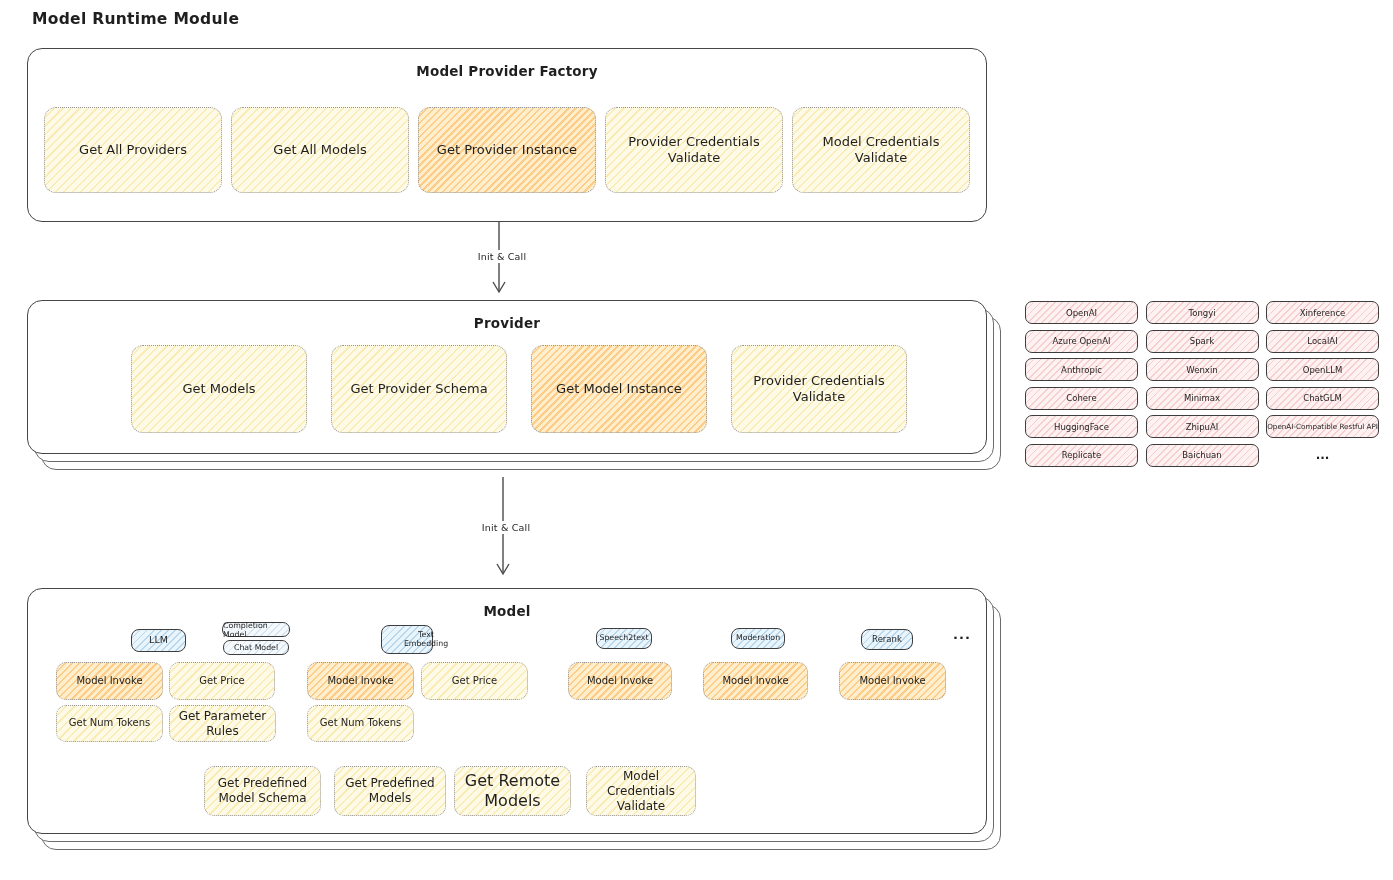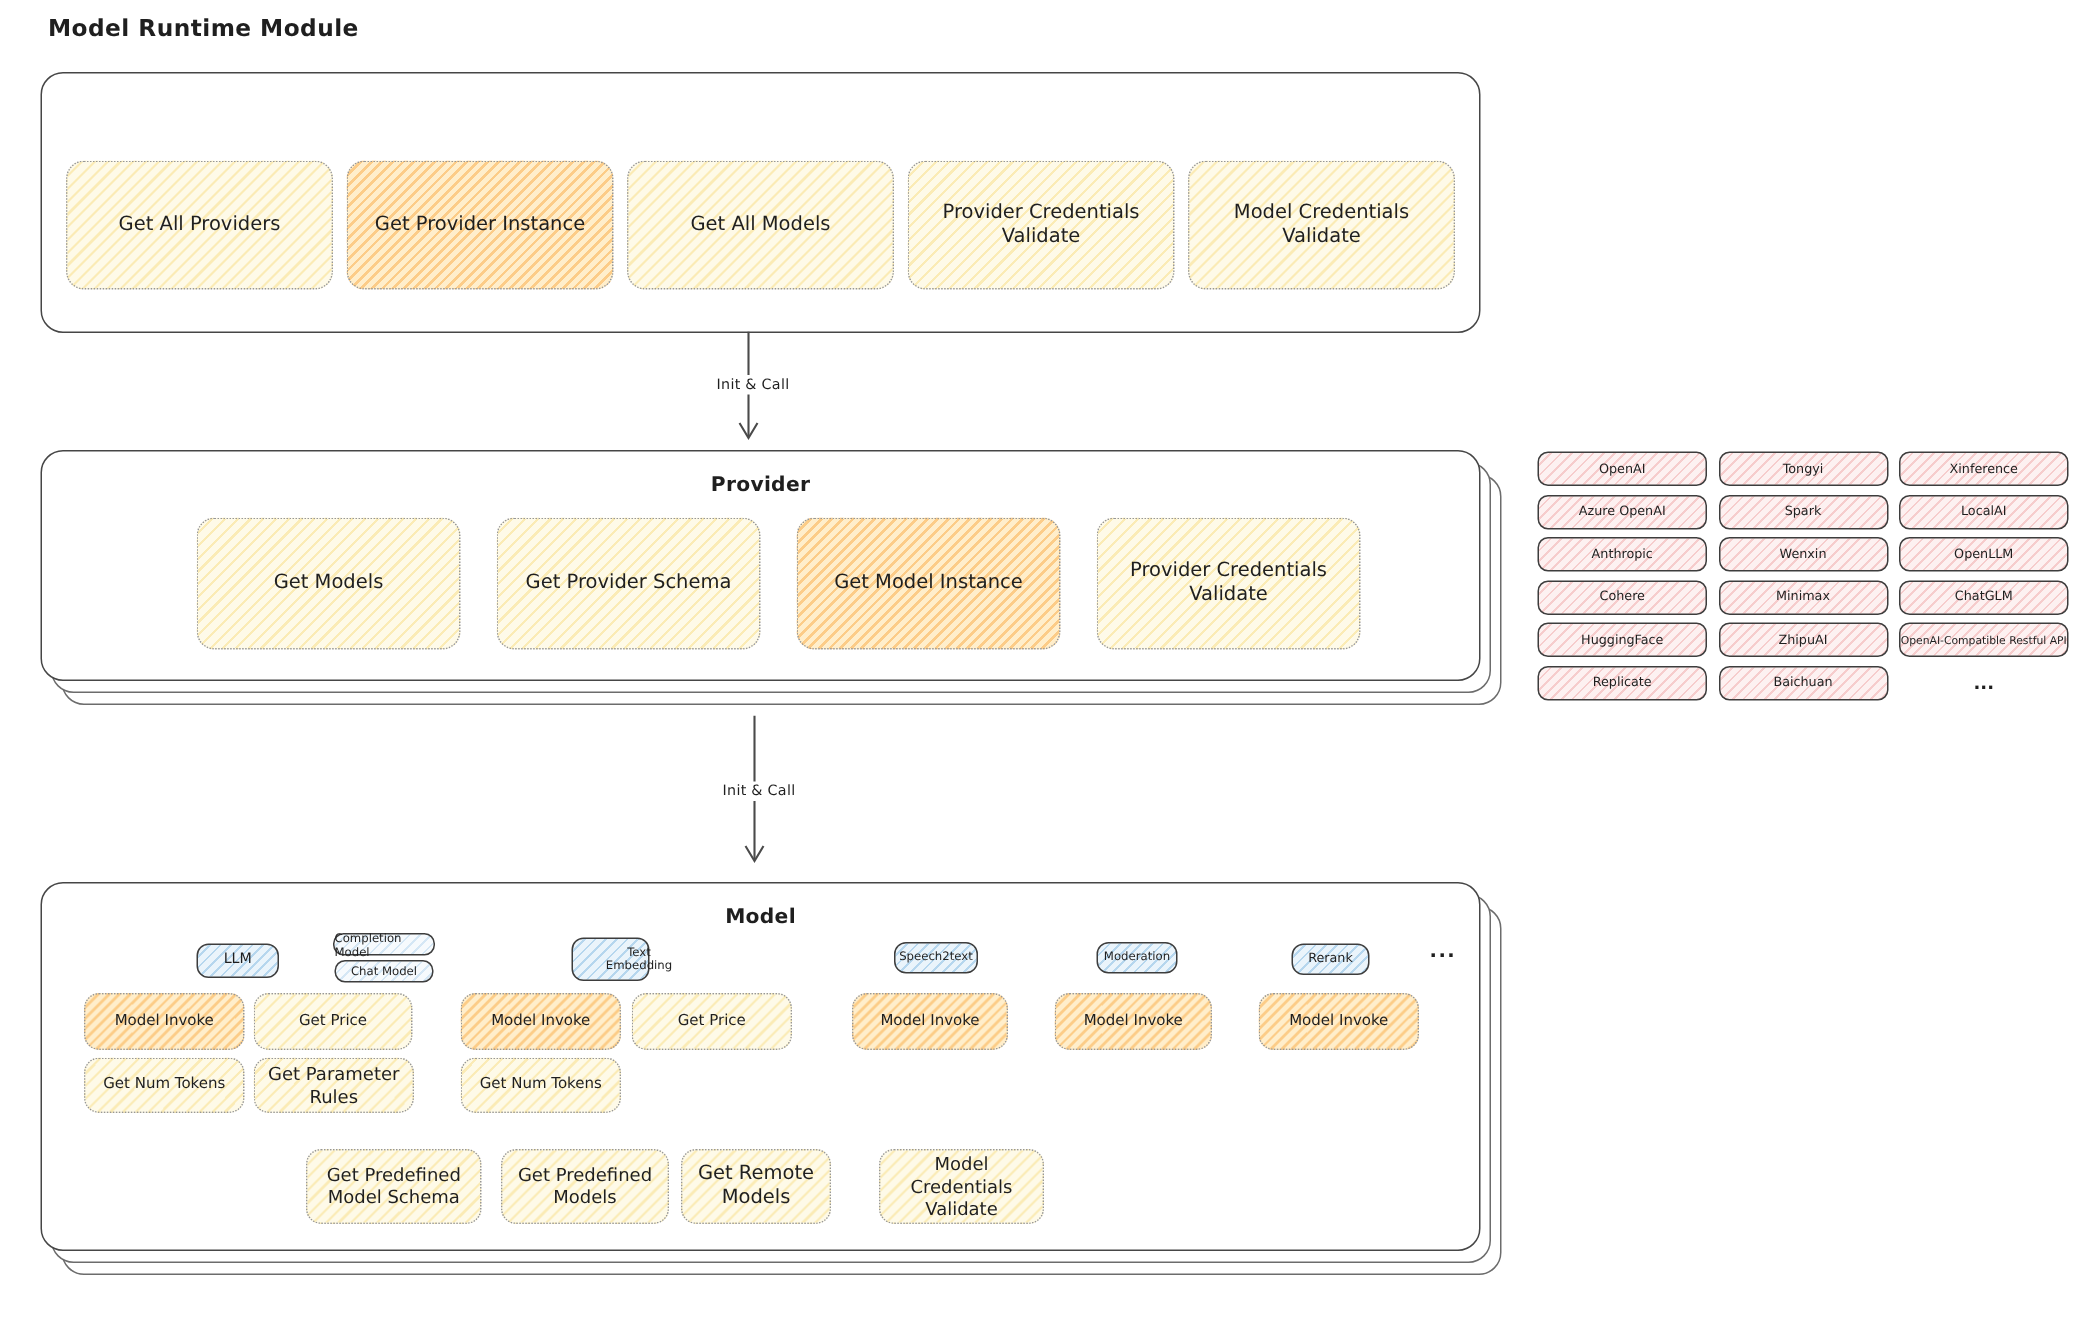--- a/index.html
+++ b/index.html
@@ -57,24 +57,25 @@
        padding:1px 3px;letter-spacing:.2px;}
 </style>
 </head>
 <body>
 
 <div class="canvas">
 
   <div class="page-title">Model Runtime Module</div>
 
   <div class="card" style="left:27px;top:48px;width:958px;height:172px;">
+    <div class="card-title">Model Provider Factory</div>
     <div class="factory-btn-row">
       <div class="btn hatch-yellow">Get All Providers</div>
+      <div class="btn hatch-yellow">Get All Models</div>
       <div class="btn hatch-orange">Get Provider Instance</div>
-      <div class="btn hatch-yellow">Get All Models</div>
       <div class="btn hatch-yellow">Provider Credentials Validate</div>
       <div class="btn hatch-yellow">Model Credentials Validate</div>
     </div>
   </div>
 
   <svg class="arrow" style="left:491px;top:221px;" width="16" height="78" viewBox="0 0 16 78">
     <line x1="8" y1="0" x2="8" y2="70" stroke="#4a4a4a" stroke-width="1.4"></line>
     <polyline points="2,61 8,71 14,61" fill="none" stroke="#4a4a4a" stroke-width="1.4"></polyline>
   </svg>
   <div class="arrow-label" style="left:462px;top:250px;width:74px;">Init &amp; Call</div>
@@ -139,17 +140,17 @@
     <div class="btn model-btn hatch-orange" style="left:540px;top:73px;width:104px;height:38px;">Model Invoke</div>
     <div class="btn model-btn hatch-orange" style="left:675px;top:73px;width:105px;height:38px;">Model Invoke</div>
     <div class="btn model-btn hatch-orange" style="left:811px;top:73px;width:107px;height:38px;">Model Invoke</div>
 
     <div class="btn model-btn hatch-yellow" style="left:28px;top:116px;width:107px;height:37px;">Get Num Tokens</div>
     <div class="btn model-btn hatch-yellow" style="left:141px;top:116px;width:107px;height:37px;font-size:12px;">Get Parameter Rules</div>
     <div class="btn model-btn hatch-yellow" style="left:279px;top:116px;width:107px;height:37px;">Get Num Tokens</div>
 
     <div class="btn model-btn hatch-yellow" style="left:176px;top:177px;width:117px;height:50px;font-size:12px;">Get Predefined Model Schema</div>
     <div class="btn model-btn hatch-yellow" style="left:306px;top:177px;width:112px;height:50px;font-size:12px;">Get Predefined Models</div>
-    <div class="btn model-btn hatch-yellow" style="left:426px;top:177px;width:100px;height:50px;font-size:13px;">Get Remote Models</div>
+    <div class="btn model-btn hatch-yellow" style="left:426px;top:177px;width:117px;height:50px;font-size:16px;">Get Remote Models</div>
     <div class="btn model-btn hatch-yellow" style="left:558px;top:177px;width:110px;height:50px;font-size:12px;">Model Credentials Validate</div>
   </div>
 
 </div>
 
 </body></html>

